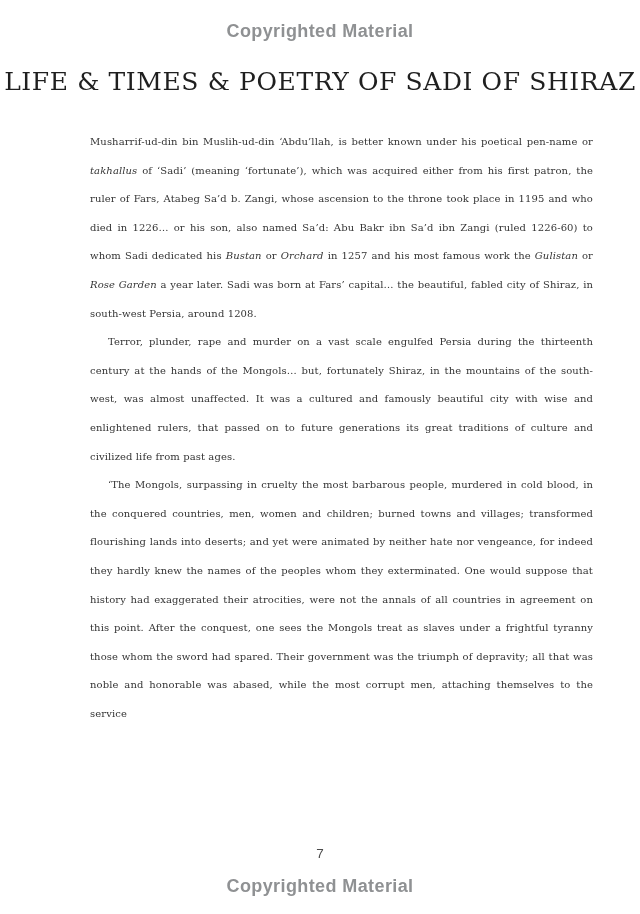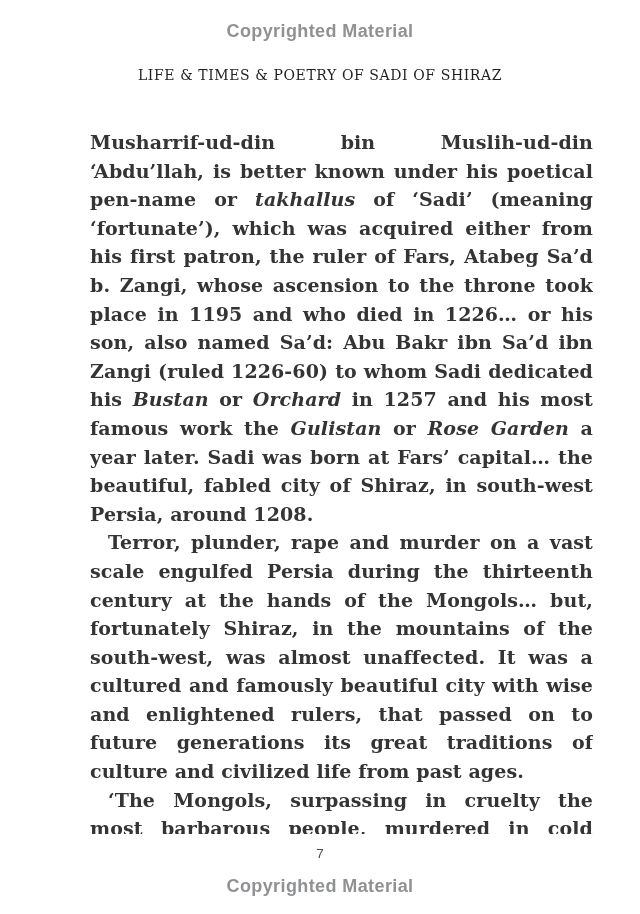--- a/index.html
+++ b/index.html
@@ -26,38 +26,37 @@
   .copyright.bottom { top: 876px; }
   .title {
     position: absolute;
     top: 67px;
     left: 0;
     width: 100%;
     margin: 0;
     text-align: center;
     font-family: "DejaVu Serif", serif;
     font-weight: normal;
-    font-size: 14px;
+    font-size: 25px;
     letter-spacing: 0.6px;
     color: var(--title_text, #1f1f1f);
     white-space: nowrap;
   }
   .body-text {
     position: absolute;
     top: 128px;
     left: 90px;
     width: 503px;
     height: 706px;
     overflow: hidden;
     text-align: justify;
-    font-size: 19px;
+    font-size: 10px;
     line-height: 28.6px;
     letter-spacing: 0.1px;
     color: var(--body_text, #343434);
-    font-weight: bold;
   }
   .body-text p { margin: 0; padding: 0; }
   .body-text p.indent { text-indent: 18px; }
   .page-number {
     position: absolute;
     top: 846px;
     left: 0;
     width: 100%;
     text-align: center;
     font-family: "Liberation Sans", sans-serif;

